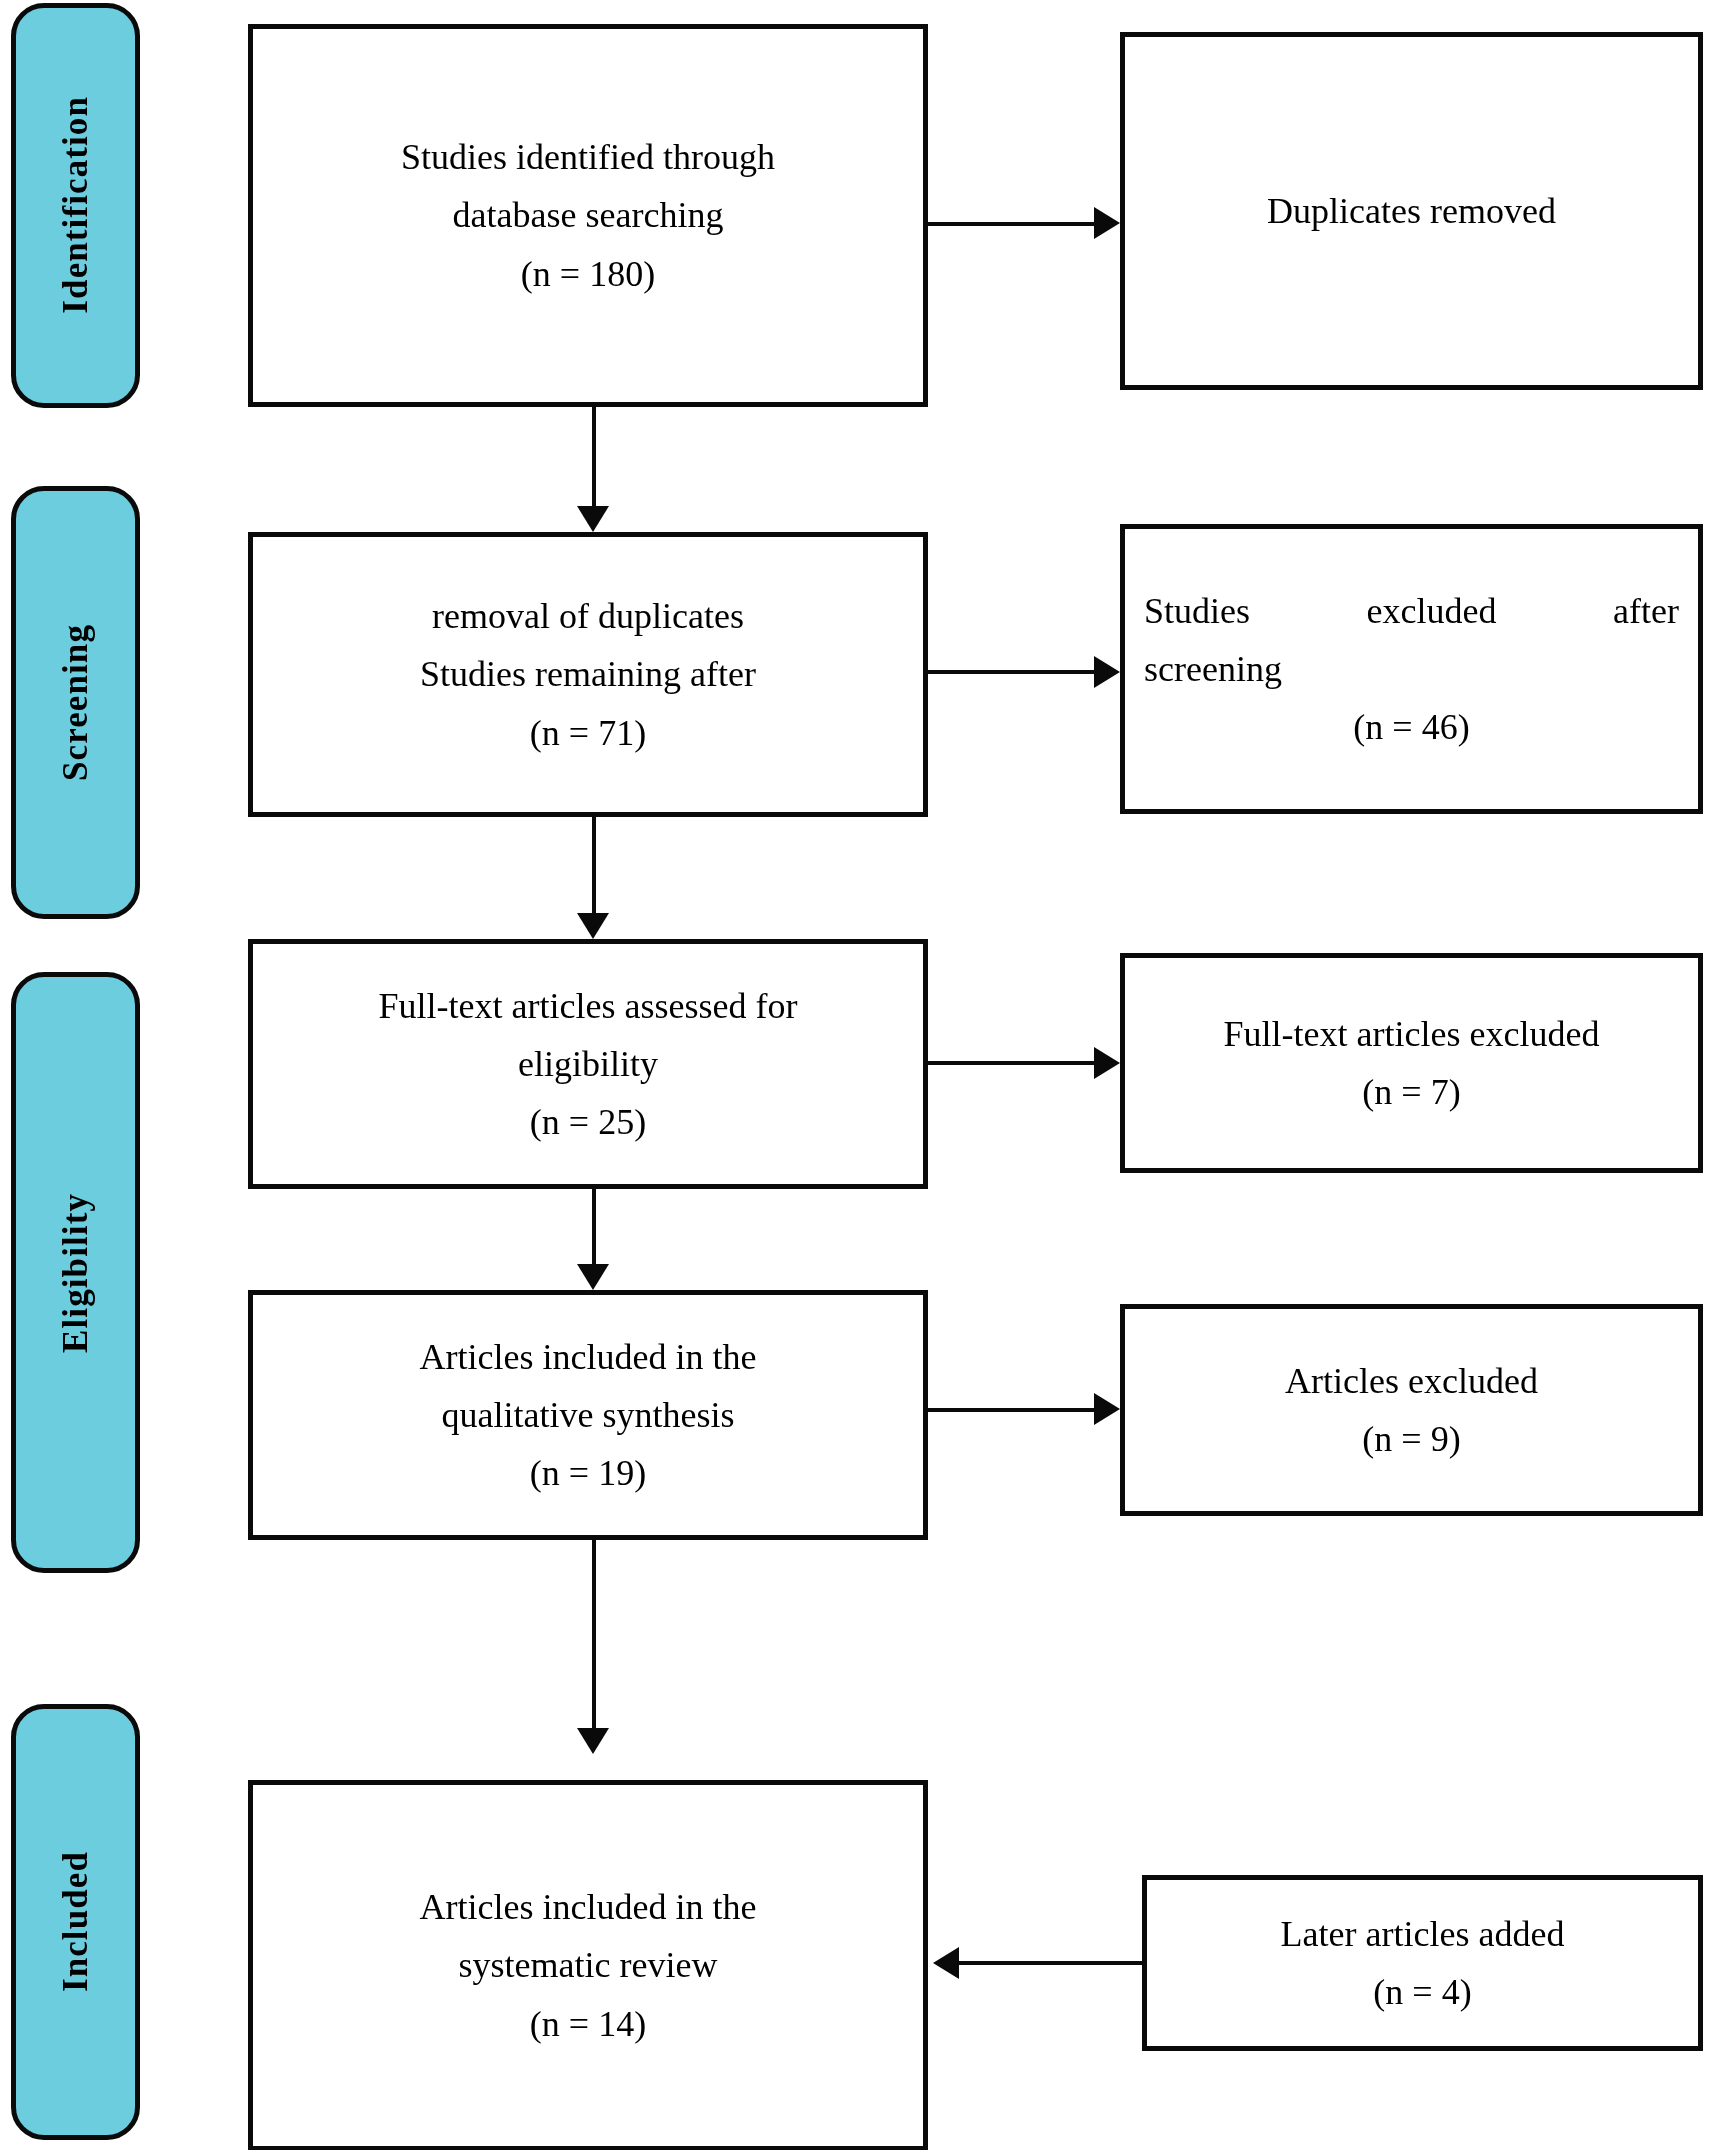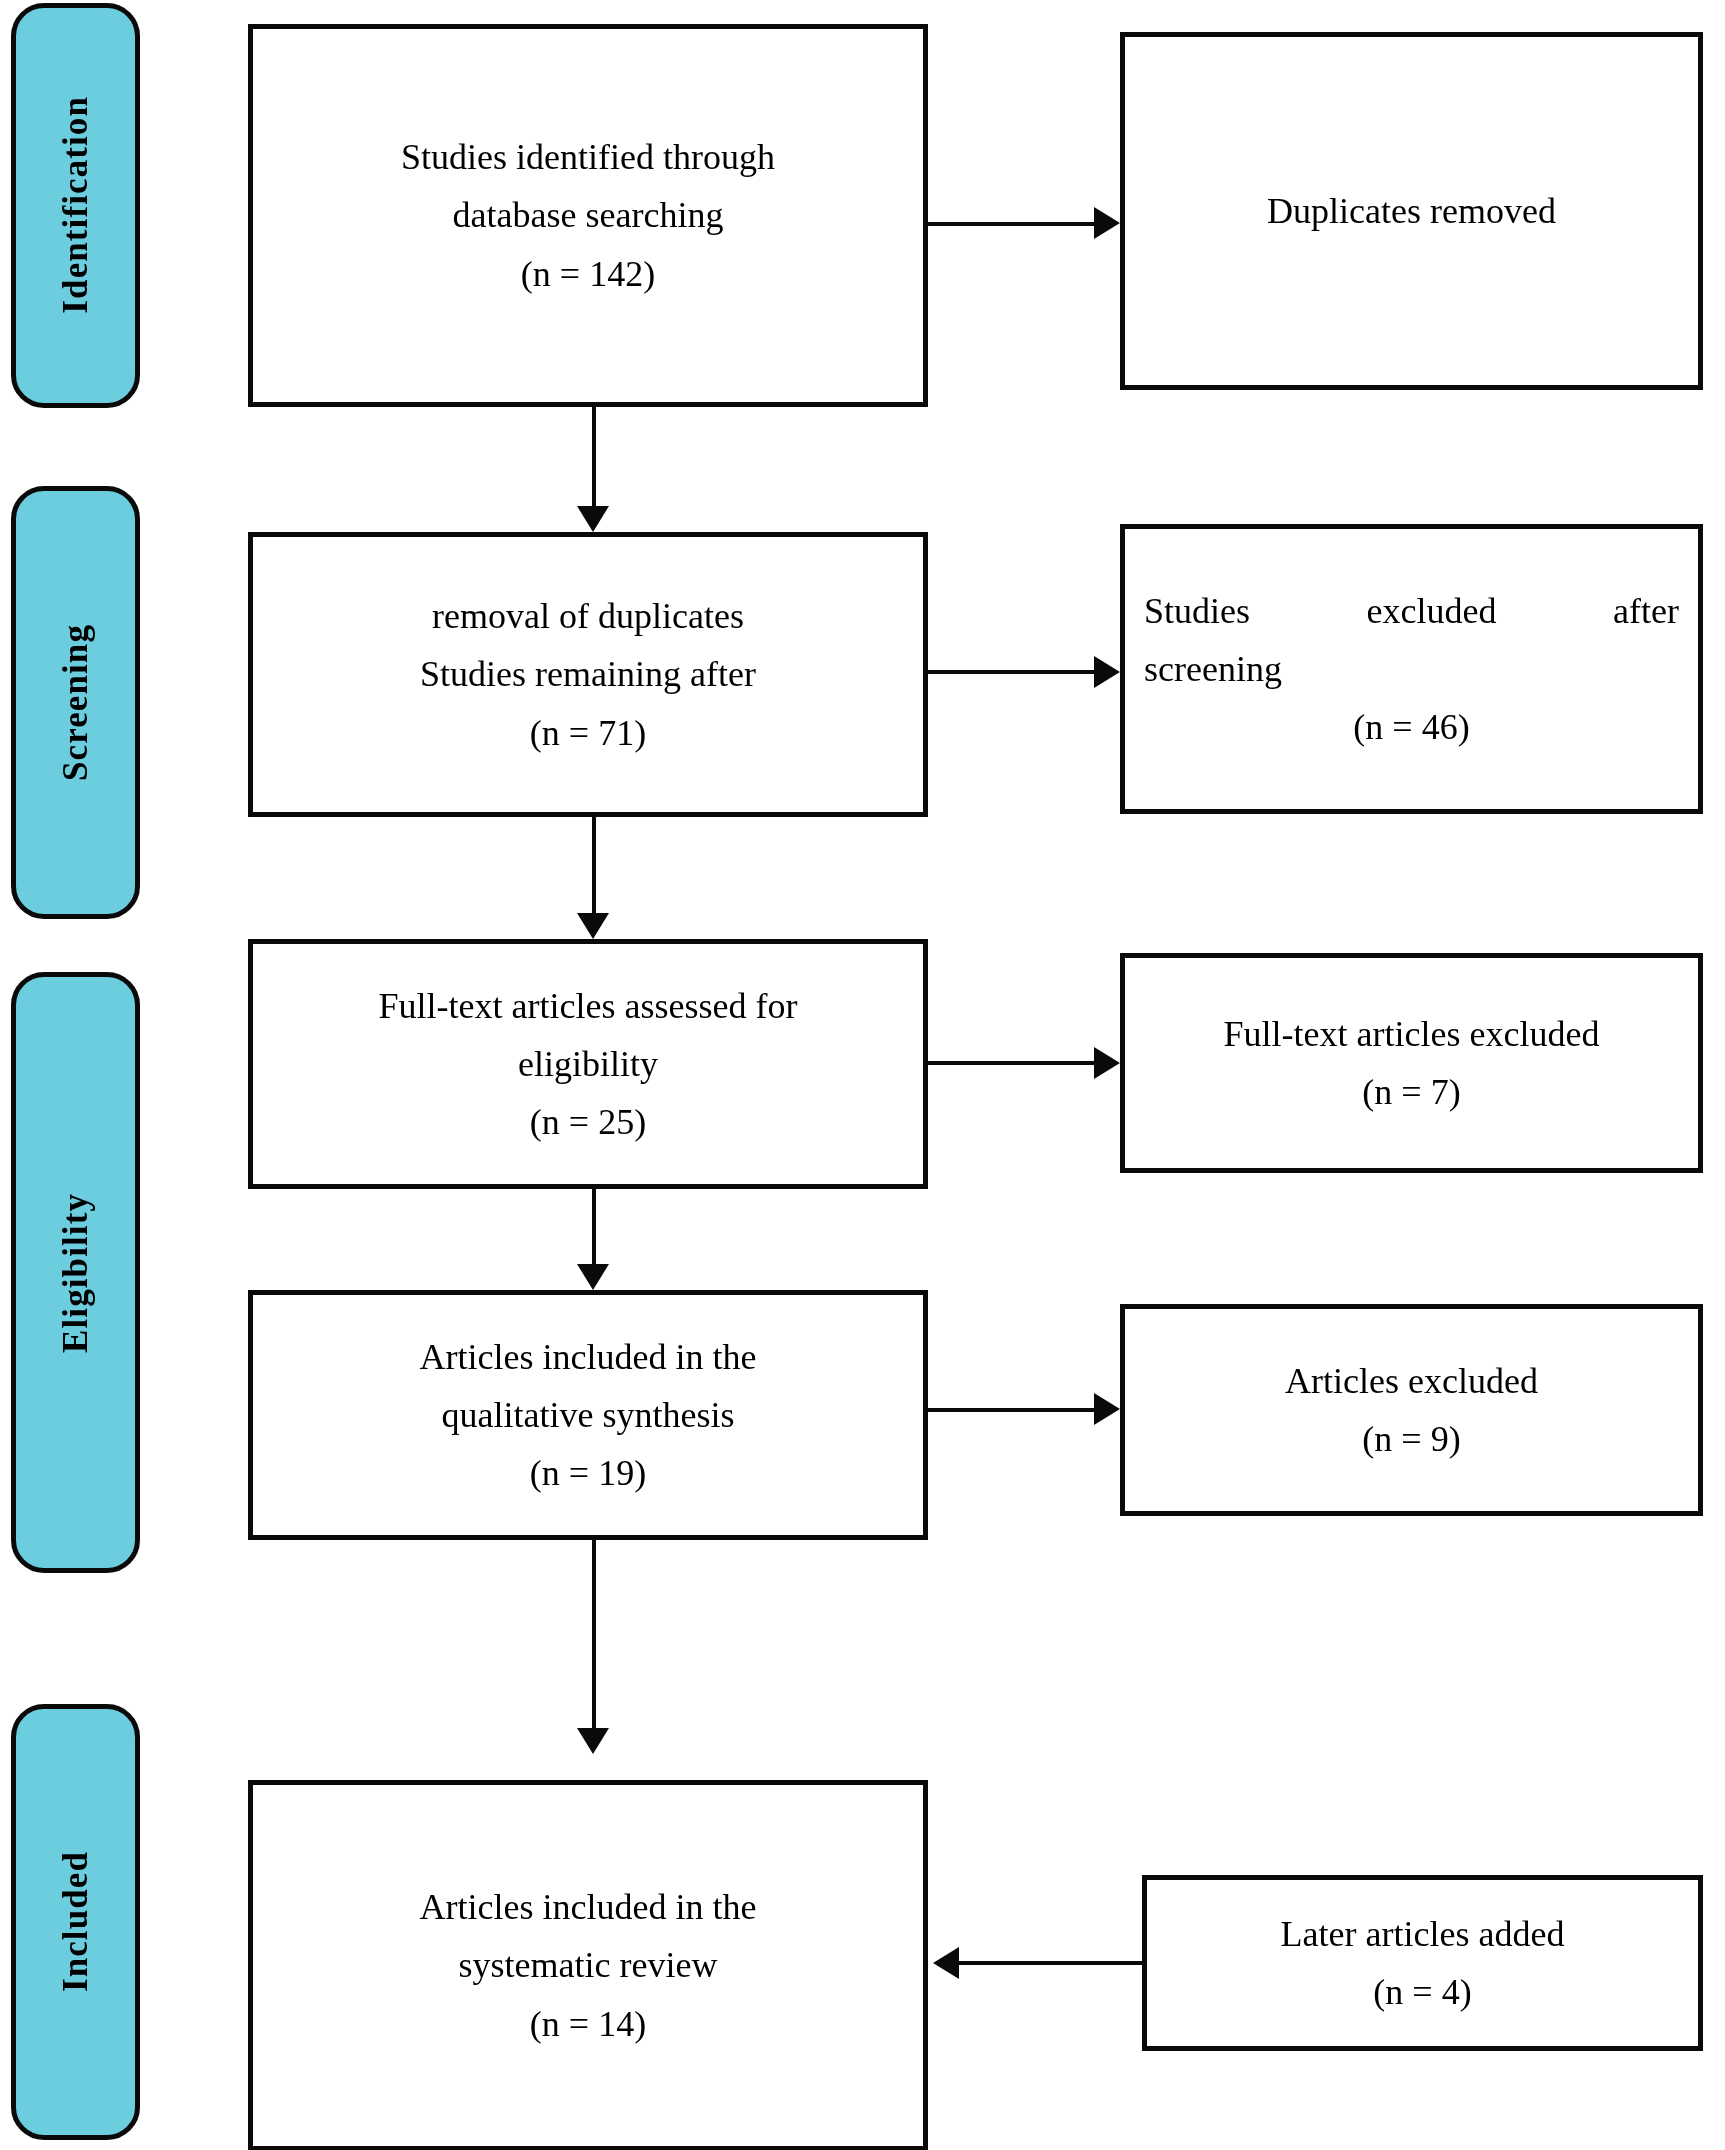--- a/index.html
+++ b/index.html
@@ -81,21 +81,21 @@
 <div class="pill" style="top:972px; height:601px;">
   <span>Eligibility</span>
 </div>
 <div class="pill" style="top:1704px; height:436px;">
   <span>Included</span>
 </div>
 
 <div class="box" style="left:248px; top:24px; width:680px; height:383px;">
   <div class="ln">Studies identified through</div>
   <div class="ln">database searching</div>
-  <div class="ln">(n = 142)</div>
+  <div class="ln">(n = 180)</div>
 </div>
 
 <div class="box" style="left:248px; top:532px; width:680px; height:285px;">
   <div class="ln">removal of duplicates</div>
   <div class="ln">Studies remaining after</div>
   <div class="ln">(n = 71)</div>
 </div>
 
 <div class="box" style="left:248px; top:939px; width:680px; height:250px;">
   <div class="ln">Full-text articles assessed for</div>

